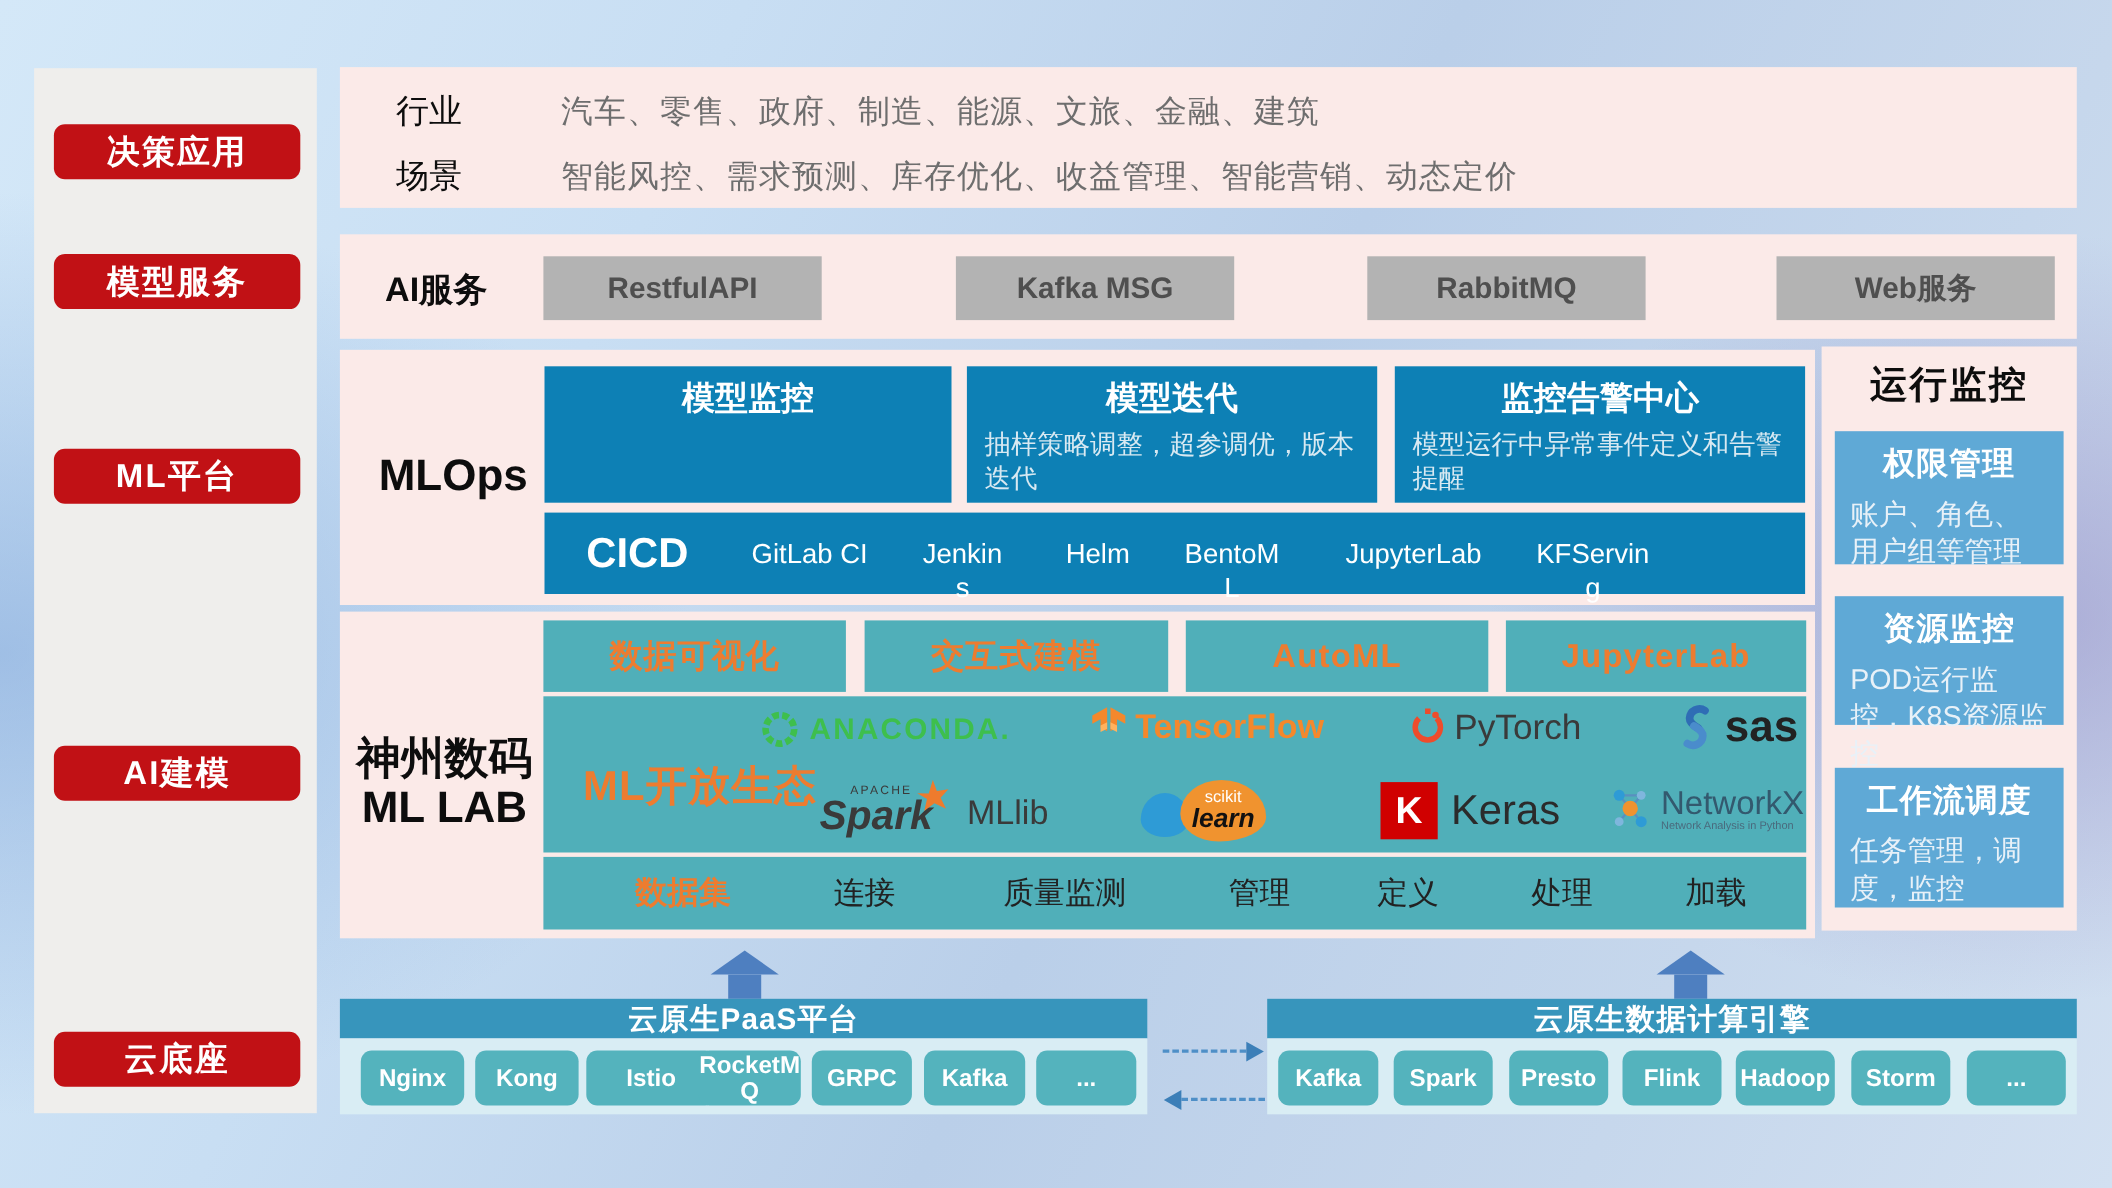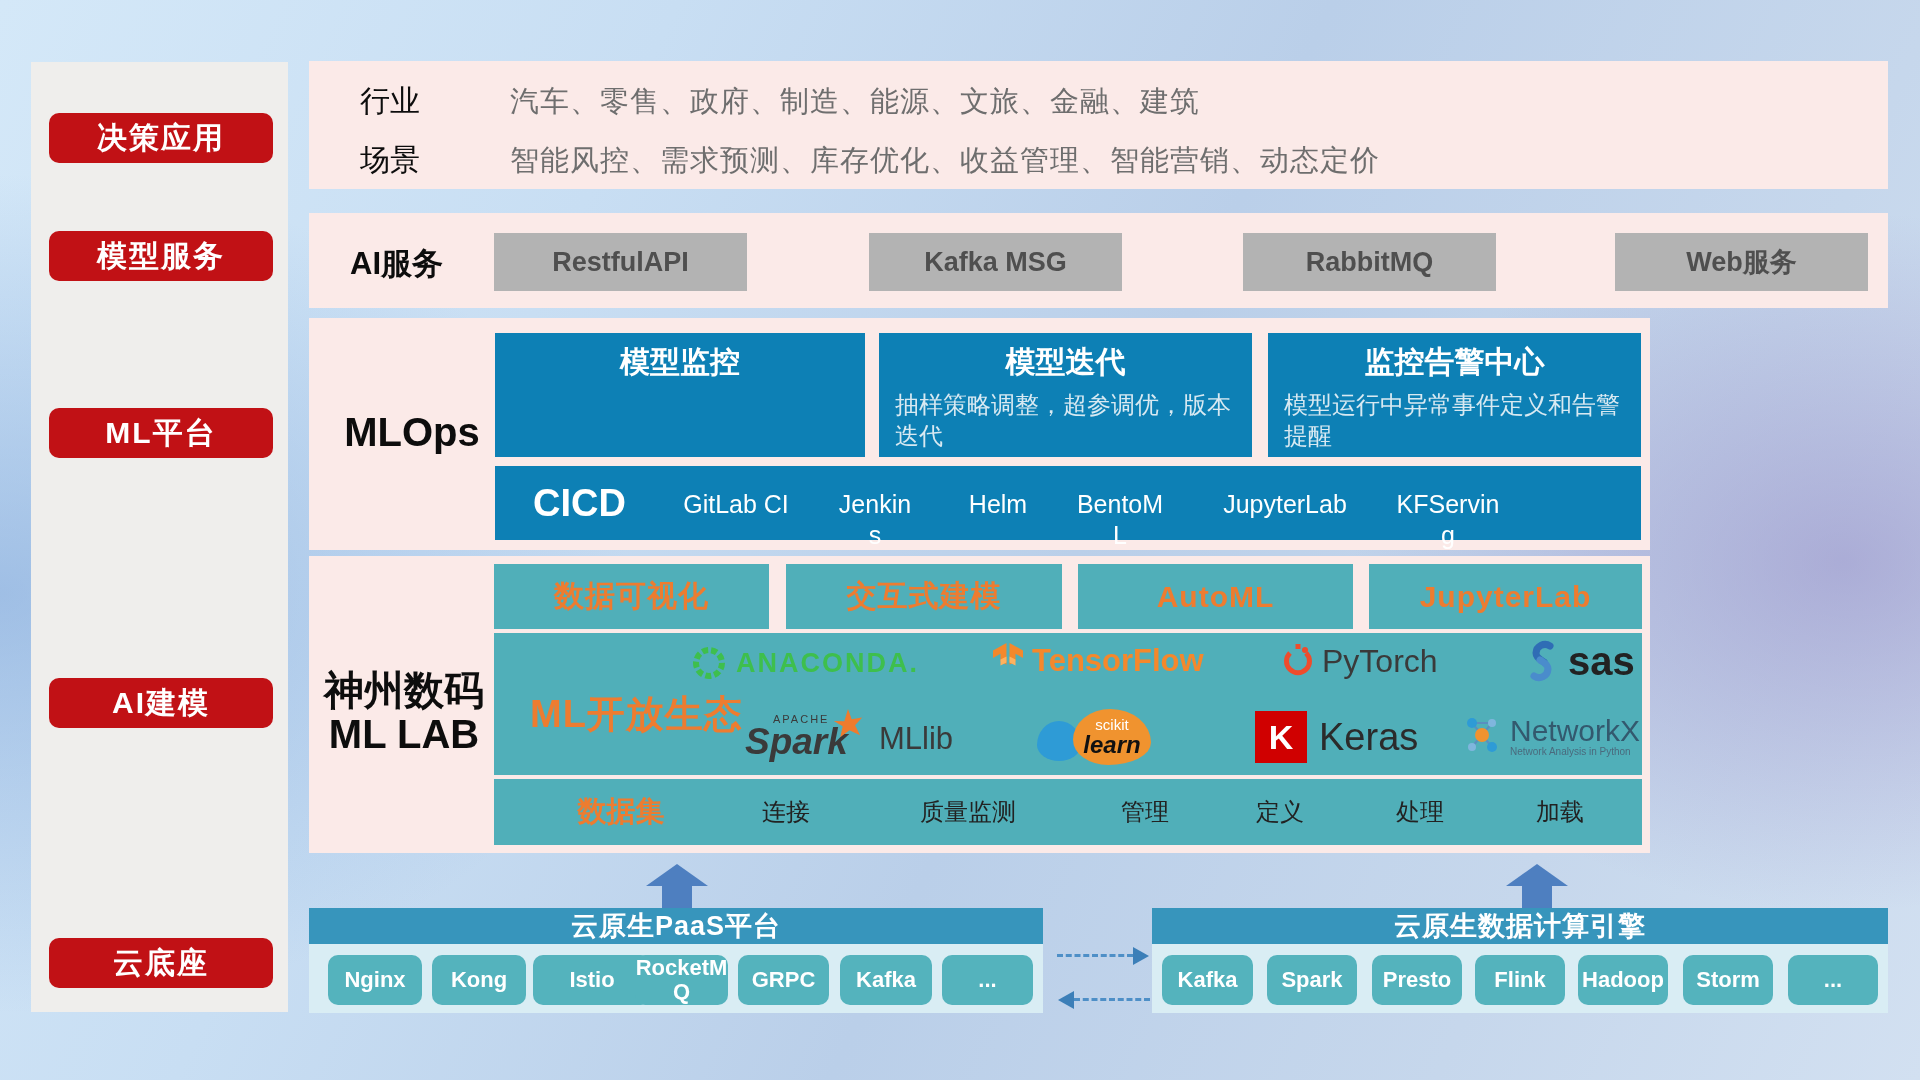--- a/index.html
+++ b/index.html
@@ -39,21 +39,21 @@
   .cicd-tool{position:absolute;top:23px;color:#fff;font-size:25px;line-height:31px;text-align:center;word-break:break-all;}
   
   #mllab-label{position:absolute;left:10px;top:112px;width:170px;text-align:center;font-size:40px;font-weight:bold;color:#0d0d0d;line-height:44px;}
   .teal{background:#50afb9;}
   .row1-box{position:absolute;top:8px;height:65px;display:flex;align-items:center;justify-content:center;
     color:#ed7c30;font-size:30px;font-weight:bold;letter-spacing:1px;}
   #eco-box{position:absolute;left:185px;top:77px;width:1148px;height:142px;}
   #eco-label{position:absolute;left:36px;top:56px;font-size:38px;font-weight:bold;color:#ed7c30;letter-spacing:1px;}
   .logo{position:absolute;display:flex;align-items:center;white-space:nowrap;}
   #dataset-row{position:absolute;left:185px;top:223px;width:1148px;height:66px;}
-  .ds-item{position:absolute;top:50%;transform:translate(-50%,-50%);font-size:24px;color:#222;}
+  .ds-item{position:absolute;top:50%;transform:translate(-50%,-50%);font-size:28px;color:#222;}
   .ds-item.first{color:#ed7c30;font-weight:bold;font-size:29px;}
   
   #monitor-title{position:absolute;top:12px;width:100%;text-align:center;font-size:34px;font-weight:bold;color:#0d0d0d;letter-spacing:2px;}
   .mon-box{position:absolute;left:12px;width:208px;background:#5fa9d6;color:#fff;}
   .mon-box .bt{margin-top:10px;text-align:center;font-size:29px;font-weight:bold;letter-spacing:1px;}
   .mon-box .bd{margin:8px 14px 0 14px;font-size:26px;line-height:34px;color:#e8f1f8;}
   
   .bot-header{position:absolute;top:908px;height:36px;background:#3795bc;color:#fff;display:flex;align-items:center;justify-content:center;
     font-size:27px;font-weight:bold;letter-spacing:1px;}
   .bot-panel{position:absolute;top:944px;height:69px;background:#d9edf4;}
@@ -213,20 +213,35 @@
       <span class="ds-item first" style="left:127px">数据集</span>
       <span class="ds-item" style="left:292px">连接</span>
       <span class="ds-item" style="left:474px">质量监测</span>
       <span class="ds-item" style="left:651px">管理</span>
       <span class="ds-item" style="left:786px">定义</span>
       <span class="ds-item" style="left:926px">处理</span>
       <span class="ds-item" style="left:1066px">加载</span>
     </div>
   </div>
 
+  <div id="panel-monitor" class="abs pink">
+    <div id="monitor-title">运行监控</div>
+    <div class="mon-box" style="top:77px;height:121px">
+      <div class="bt">权限管理</div>
+      <div class="bd">账户、角色、用户组等管理</div>
+    </div>
+    <div class="mon-box" style="top:227px;height:117px">
+      <div class="bt">资源监控</div>
+      <div class="bd">POD运行监控，K8S资源监控</div>
+    </div>
+    <div class="mon-box" style="top:383px;height:127px">
+      <div class="bt">工作流调度</div>
+      <div class="bd">任务管理，调度，监控</div>
+    </div>
+  </div>
 
   <div class="up-stem" style="left:662px;top:886px"></div>
   <div class="up-arrow" style="left:646px;top:864px"></div>
   <div class="bot-header" style="left:309px;width:734px">云原生PaaS平台</div>
   <div class="bot-panel" style="left:309px;width:734px">
     <div class="bot-btn" style="left:19px;width:94px">Nginx</div>
     <div class="bot-btn" style="left:123px;width:94px">Kong</div>
     <div class="bot-btn" style="left:224px;width:118px">Istio</div>
     <div class="bot-btn" style="left:326px;width:93px">RocketMQ</div>
     <div class="bot-btn" style="left:429px;width:91px">GRPC</div>

